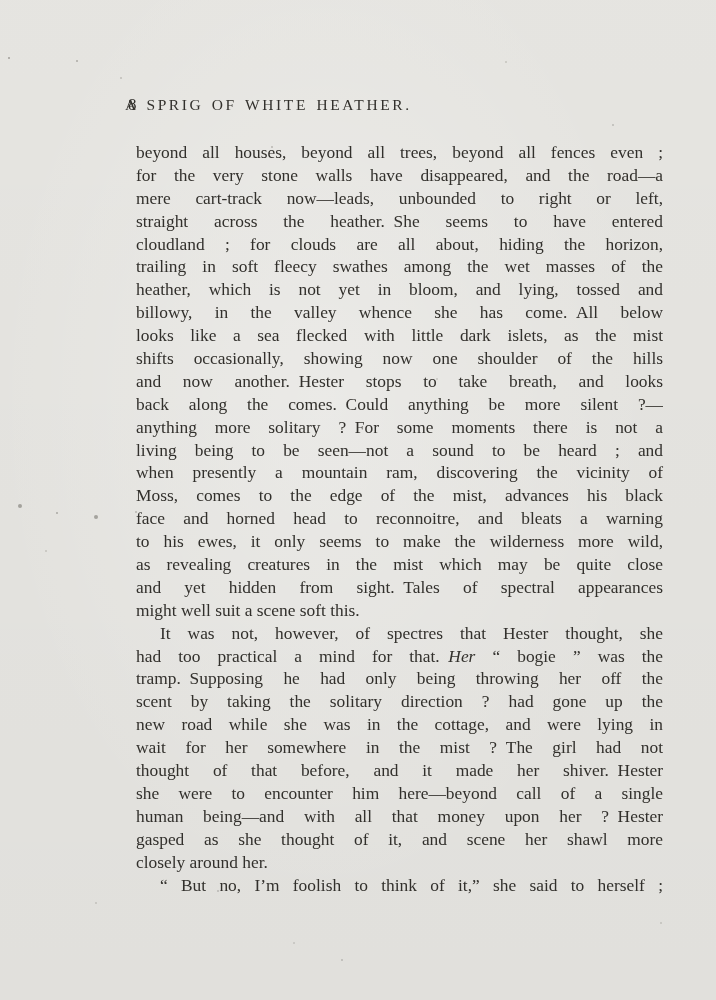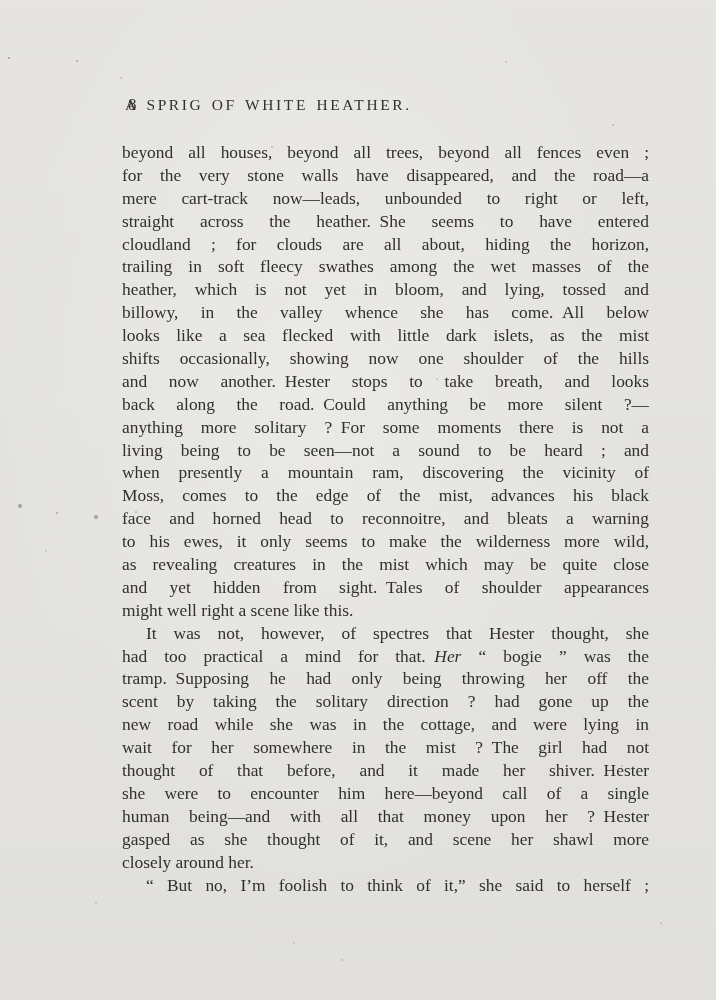--- a/index.html
+++ b/index.html
@@ -38,21 +38,21 @@
     left: 0;
     width: 100%;
     top: 1px;
     font-size: 15.5px;
     letter-spacing: 2.6px;
     word-spacing: 2px;
   }
   .body-text {
     position: absolute;
     top: 141px;
-    left: 122px;
+    left: 136px;
     width: 527px;
     font-size: 17.4px;
   }
   .line {
     height: 22.9px;
     line-height: 22.9px;
     text-align: justify;
     text-align-last: justify;
     white-space: normal;
   }
@@ -106,30 +106,30 @@
       <div class="line"><span>for the very stone walls have disappeared, and the road—a</span></div>
       <div class="line"><span>mere cart-track now—leads, unbounded to right or left,</span></div>
       <div class="line"><span>straight across the heather. She seems to have entered</span></div>
       <div class="line"><span>cloudland ; for clouds are all about, hiding the horizon,</span></div>
       <div class="line"><span>trailing in soft fleecy swathes among the wet masses of the</span></div>
       <div class="line"><span>heather, which is not yet in bloom, and lying, tossed and</span></div>
       <div class="line"><span>billowy, in the valley whence she has come. All below</span></div>
       <div class="line"><span>looks like a sea flecked with little dark islets, as the mist</span></div>
       <div class="line"><span>shifts occasionally, showing now one shoulder of the hills</span></div>
       <div class="line"><span>and now another. Hester stops to take breath, and looks</span></div>
-      <div class="line"><span>back along the road. Could anything be more silent ?—</span></div>
+      <div class="line"><span>back along the comes. Could anything be more silent ?—</span></div>
       <div class="line"><span>anything more solitary ? For some moments there is not a</span></div>
       <div class="line"><span>living being to be seen—not a sound to be heard ; and</span></div>
       <div class="line"><span>when presently a mountain ram, discovering the vicinity of</span></div>
       <div class="line"><span>Moss, comes to the edge of the mist, advances his black</span></div>
       <div class="line"><span>face and horned head to reconnoitre, and bleats a warning</span></div>
       <div class="line"><span>to his ewes, it only seems to make the wilderness more wild,</span></div>
       <div class="line"><span>as revealing creatures in the mist which may be quite close</span></div>
-      <div class="line"><span>and yet hidden from sight. Tales of shoulder appearances</span></div>
-      <div class="line no-justify"><span>might well right a scene like this.</span></div>
+      <div class="line"><span>and yet hidden from sight. Tales of spectral appearances</span></div>
+      <div class="line no-justify"><span>might well suit a scene soft this.</span></div>
       <div class="line indent"><span>It was not, however, of spectres that Hester thought, she</span></div>
       <div class="line"><span>had too practical a mind for that. </span><span class="italic">Her</span><span> “ bogie ” was the</span></div>
       <div class="line"><span>tramp. Supposing he had only being throwing her off the</span></div>
       <div class="line"><span>scent by taking the solitary direction ? had gone up the</span></div>
       <div class="line"><span>new road while she was in the cottage, and were lying in</span></div>
       <div class="line"><span>wait for her somewhere in the mist ? The girl had not</span></div>
       <div class="line"><span>thought of that before, and it made her shiver. Hester</span></div>
       <div class="line"><span>she were to encounter him here—beyond call of a single</span></div>
       <div class="line"><span>human being—and with all that money upon her ? Hester</span></div>
       <div class="line"><span>gasped as she thought of it, and scene her shawl more</span></div>

